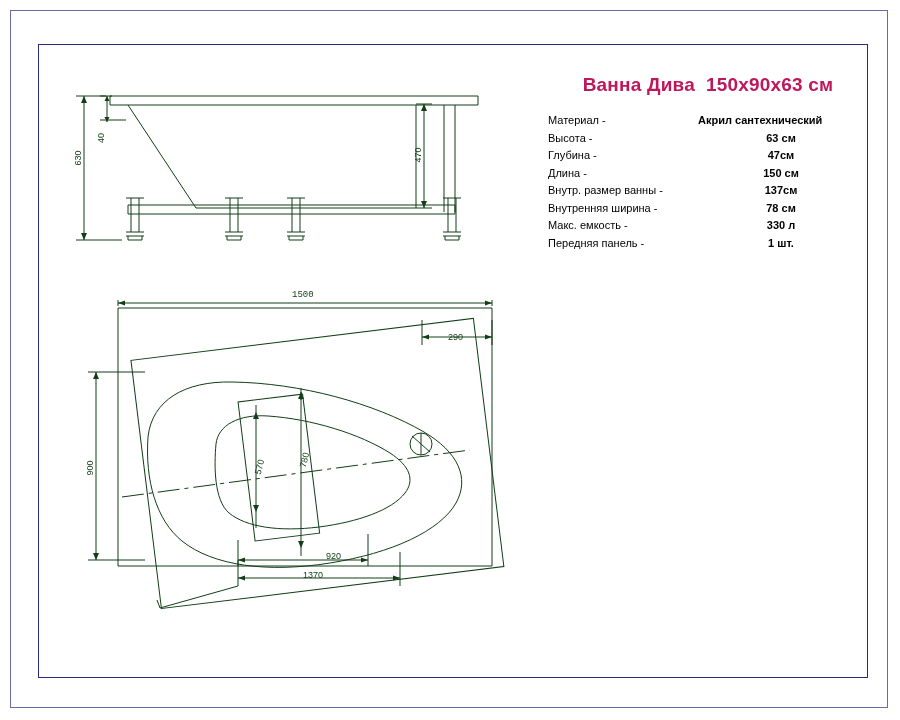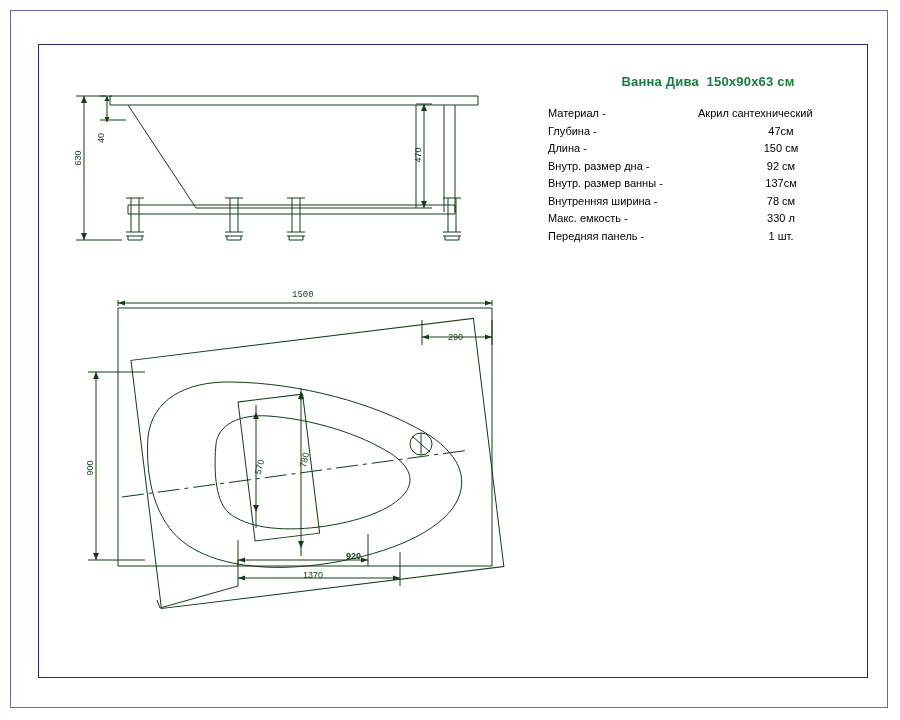--- a/index.html
+++ b/index.html
@@ -47,23 +47,23 @@
     height: 720px;
   }
   
   #spec {
     position: absolute;
     left: 548px;
     top: 74px;
     width: 320px;
   }
   #spec-title {
-    font-size: 13px;
+    font-size: 19px;
     font-weight: bold;
-    color: #15803d;
+    color: #be185d;
     text-align: center;
     letter-spacing: 0.2px;
     margin-bottom: 18px;
     white-space: pre;
   }
   .spec-row {
     display: flex;
     align-items: baseline;
     font-size: 11px;
     color: #000000;
@@ -71,21 +71,21 @@
     white-space: pre;
   }
   .spec-label {
     width: 146px;
     flex: 0 0 146px;
     text-align: left;
   }
   .spec-value {
     flex: 1 1 auto;
     text-align: center;
-    font-weight: normal;
+    font-weight: bold;
   }
   .spec-row.material .spec-value {
     text-align: left;
     padding-left: 4px;
   }
   
   .dimlabel {
     position: absolute;
     font-size: 9px;
     color: #0d3b12;
@@ -310,44 +310,44 @@
   <div class="dimlabel" style="left:292px; top:290px;font-family:Liberation Mono, monospace;">1500</div>
 
   <div class="dimlabel" style="left:448px; top:332px;">290</div>
 
   <div class="dimlabel" style="left:82px; top:463px; transform:rotate(-90deg); transform-origin:center;">900</div>
 
   <div class="dimlabel" style="left:297px; top:455px; transform:rotate(-75deg); transform-origin:center;">780</div>
 
   <div class="dimlabel" style="left:252px; top:462px; transform:rotate(-75deg); transform-origin:center;">570</div>
 
-  <div class="dimlabel" style="left:346px; top:551px;font-weight:bold;">920</div>
+  <div class="dimlabel" style="left:326px; top:551px;">920</div>
 
   <div class="dimlabel" style="left:303px; top:570px;">1370</div>
 
   <div id="spec">
     <div id="spec-title">Ванна Дива  150х90х63 см</div>
 
     <div class="spec-row material">
       <span class="spec-label">Материал -</span>
       <span class="spec-value">Акрил сантехнический</span>
     </div>
     <div class="spec-row">
+      <span class="spec-label">Высота -</span>
+      <span class="spec-value">63 см</span>
+    </div>
+    <div class="spec-row">
       <span class="spec-label">Глубина -</span>
       <span class="spec-value">47см</span>
     </div>
     <div class="spec-row">
       <span class="spec-label">Длина -</span>
       <span class="spec-value">150 см</span>
     </div>
     <div class="spec-row">
-      <span class="spec-label">Внутр. размер дна -</span>
-      <span class="spec-value">92 см</span>
-    </div>
-    <div class="spec-row">
       <span class="spec-label">Внутр. размер ванны -</span>
       <span class="spec-value">137см</span>
     </div>
     <div class="spec-row">
       <span class="spec-label">Внутренняя ширина -</span>
       <span class="spec-value">78 см</span>
     </div>
     <div class="spec-row">
       <span class="spec-label">Макс. емкость -</span>
       <span class="spec-value">330 л</span>

